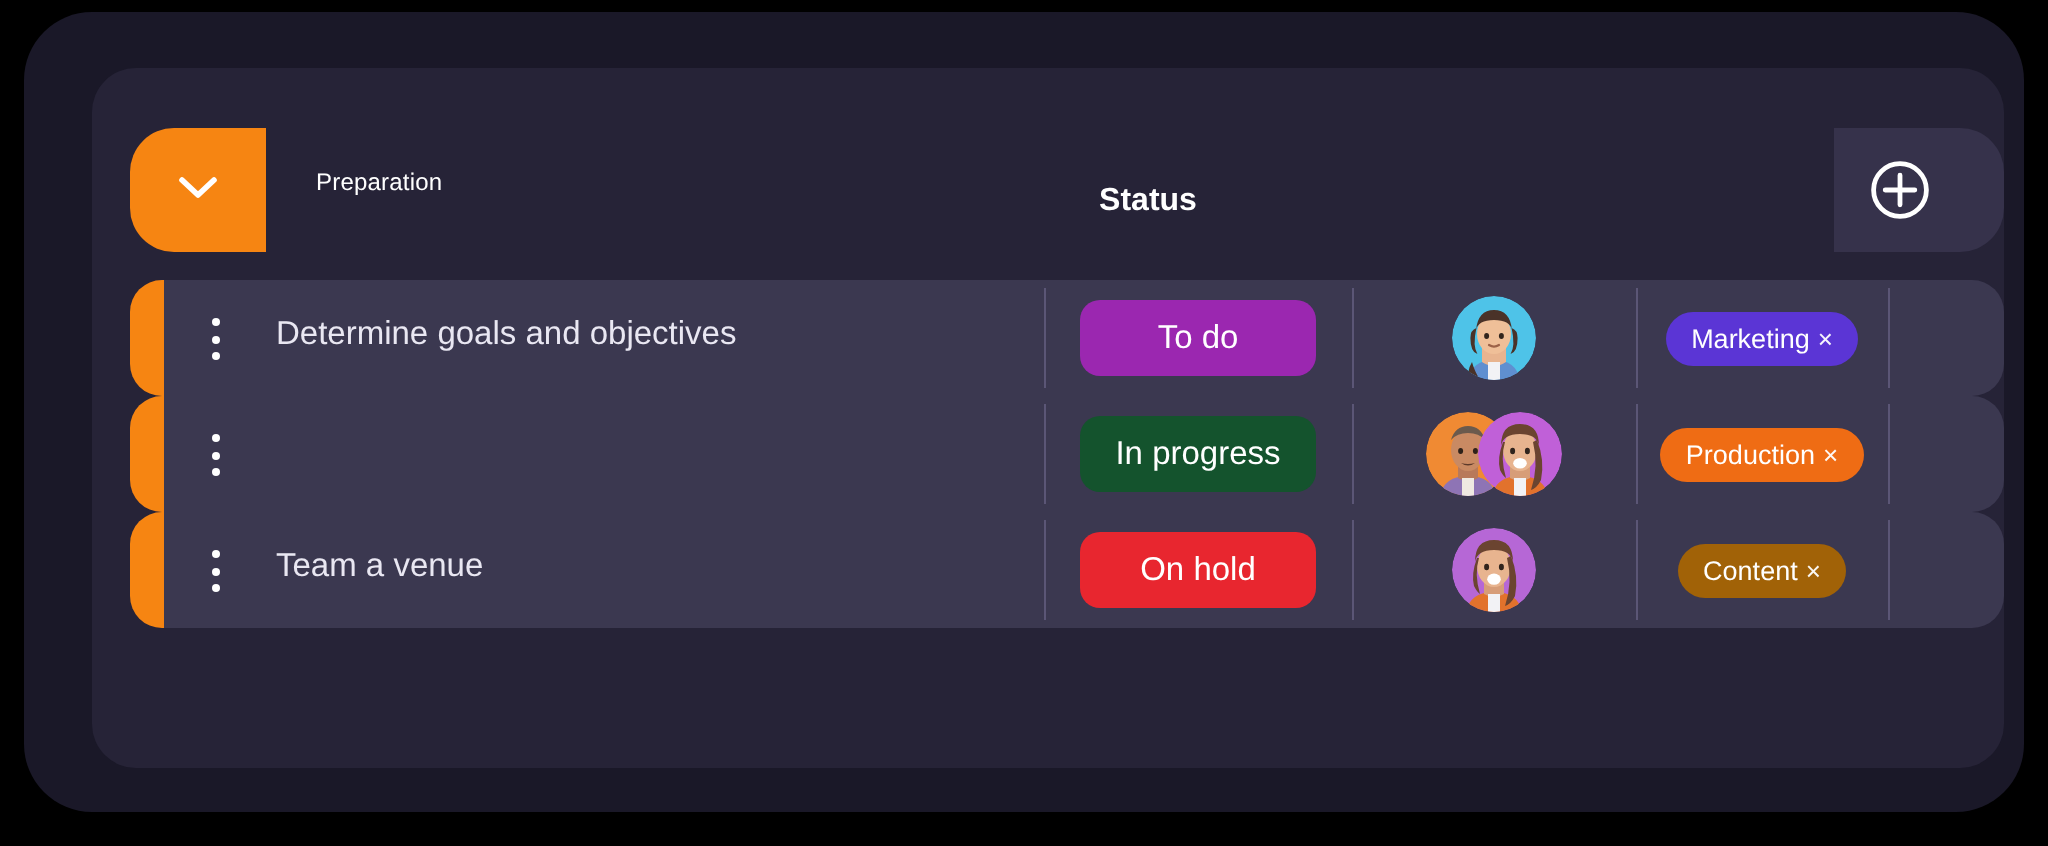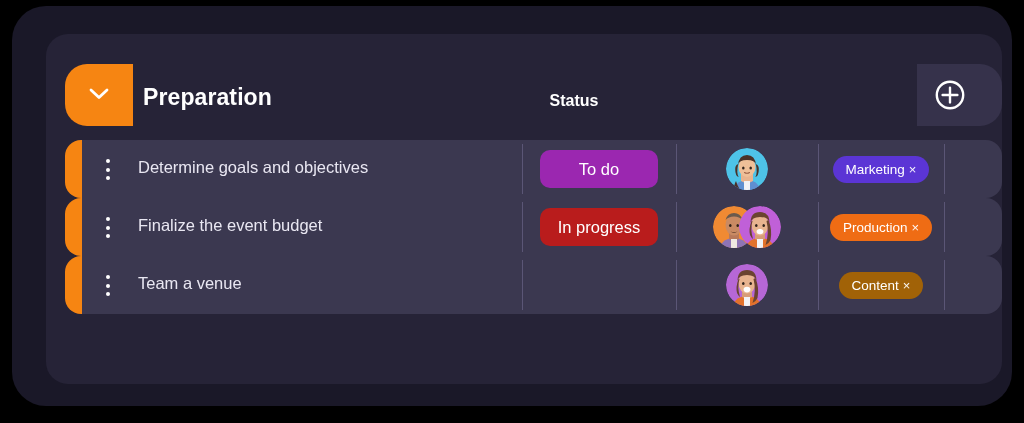--- a/index.html
+++ b/index.html
@@ -69,24 +69,24 @@
     position: absolute;
     left: 50%;
     top: 50%;
     transform: translate(-50%,-58%);
     width: 20px;
     height: 12px;
   }
 
   .group-title {
     position: absolute;
-    left: 97px;
+    left: 112px;
     top: 50px;
-    font-size: 23px;
-    font-weight: bold;
+    font-size: 12px;
+    font-weight: normal;
     color: #ffffff;
     letter-spacing: 0.1px;
   }
 
   .col-head {
     position: absolute;
     top: 58px;
     font-size: 16px;
     font-weight: bold;
     color: #ffffff;
@@ -365,29 +365,28 @@
         </div>
 
         <div class="task-row">
           <div class="row-accent" style="background: rgb(246, 133, 18);"></div>
           <div class="row-body">
             <div class="drag-dots">
                 <i></i>
                 <i></i>
                 <i></i>
               </div>
-            <div class="task-title">Finalize the event budget</div>
 
             <div class="vdiv d1"></div>
             <div class="vdiv d2"></div>
             <div class="vdiv d3"></div>
             <div class="vdiv d4"></div>
 
             <div class="cell-status">
-              <div class="status-badge" style="background:#b91c1c">In progress</div>
+              <div class="status-badge" style="background:#14532d">In progress</div>
             </div>
 
             <div class="cell-assignee">
               <div class="avatar-stack">
                 <div class="avatar">
                   <svg viewBox="0 0 42 42" width="42" height="42">
                     <circle cx="21" cy="21" r="21" fill="#f08a33"></circle>
                     <path d="M7 42 q2-10 14-10 q12 0 14 10 z" fill="#8e74b5"></path>
                     <path d="M16 27 h10 v6 q-5 3 -10 0 z" fill="#b8795a"></path>
                     <ellipse cx="21" cy="19" rx="8.5" ry="10.5" fill="#c98a63"></ellipse>
@@ -435,20 +434,23 @@
                 <i></i>
                 <i></i>
               </div>
             <div class="task-title">Team a venue</div>
 
             <div class="vdiv d1"></div>
             <div class="vdiv d2"></div>
             <div class="vdiv d3"></div>
             <div class="vdiv d4"></div>
 
+            <div class="cell-status">
+              <div class="status-badge" style="background:#e8262f">On hold</div>
+            </div>
 
             <div class="cell-assignee">
               <div class="avatar-stack">
                 <div class="avatar">
                   <svg viewBox="0 0 42 42" width="42" height="42">
                     <circle cx="21" cy="21" r="21" fill="#b667d6"></circle>
                     <path d="M7 42 q2-10 14-10 q12 0 14 10 z" fill="#e2722c"></path>
                     <path d="M16 27 h10 v6 q-5 3 -10 0 z" fill="#d79d78"></path>
                     <ellipse cx="21" cy="19" rx="8.5" ry="10.5" fill="#e8b48f"></ellipse>
                     <path d="M11.5 17 q0-11 9.5-11 q9.5 0 9.5 11 q-1-6 -9.5-6 q-8.5 0-9.5 6 z" fill="#6b4430"></path>

